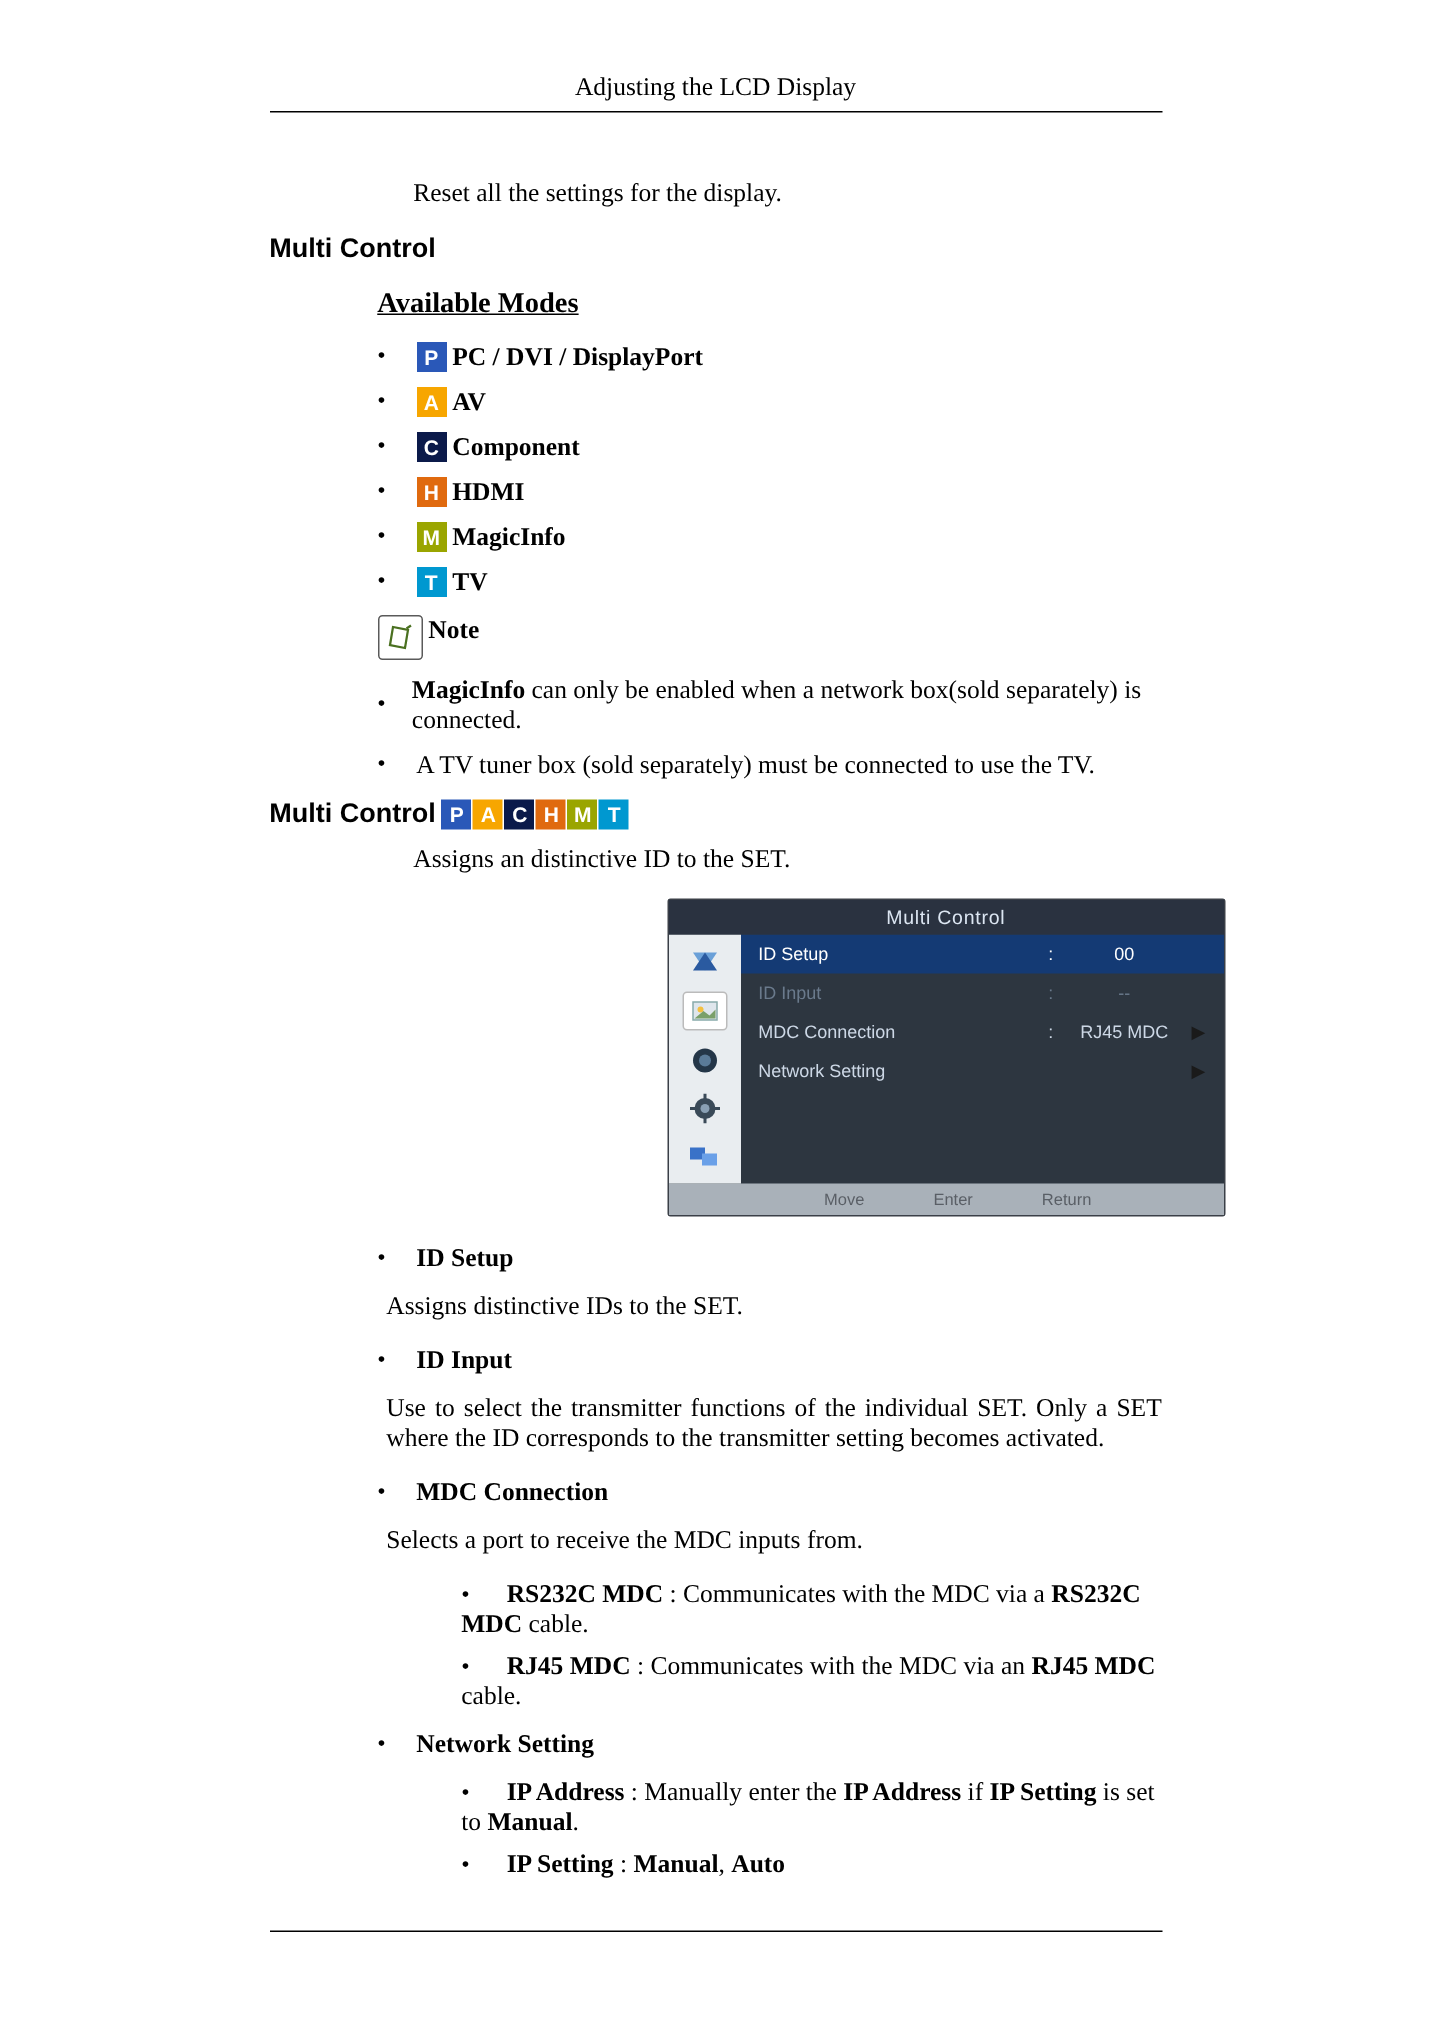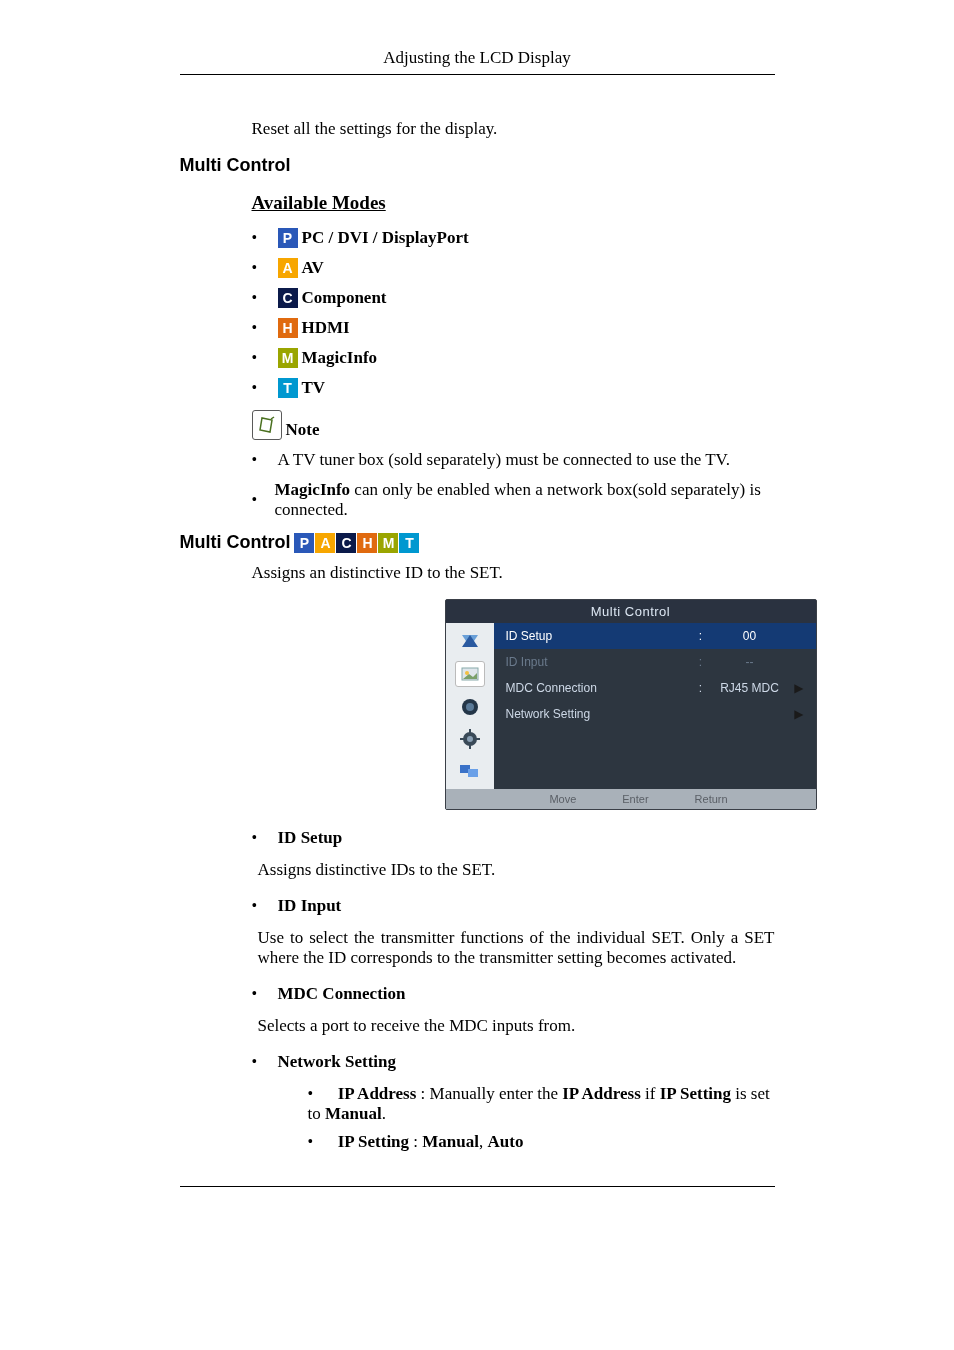--- a/index.html
+++ b/index.html
@@ -20,21 +20,21 @@
     text-align: center;
     font-size: 17px;
     padding-bottom: 6px;
     border-bottom: 1.5px solid #000;
     margin-bottom: 44px;
   }
   .body-text {
     font-size: 17px;
     margin: 0 0 16px 0;
   }
-  .indent1 { margin-left: 72px; }
+  .indent1 { margin-left: 96px; }
   .indent2 { margin-left: 78px; }
   .h2 {
     font-family: Arial, Helvetica, sans-serif;
     font-weight: bold;
     font-size: 18px;
     margin: 10px 0 16px 0;
   }
   .h3 {
     font-family: "Times New Roman", serif;
     font-weight: bold;
@@ -91,21 +91,21 @@
   .mi-a { background: #f7a600; }
   .mi-c { background: #0b1a4a; }
   .mi-h { background: #e06a0f; }
   .mi-m { background: #9aa500; }
   .mi-t { background: #0098d0; }
   .mode-label { font-weight: bold; }
   .bold { font-weight: bold; }
 
   .note-row {
     display: flex;
-    align-items: flex-end;
+    align-items: flex-start;
     margin-left: 72px;
     margin-bottom: 8px;
     margin-top: 6px;
   }
   .note-icon {
     width: 28px;
     height: 28px;
     border: 1.5px solid #5a5a5a;
     border-radius: 3px;
     display: flex;
@@ -253,24 +253,24 @@
       <svg width="20" height="20" viewBox="0 0 20 20">
         <path d="M3 15 L5 3 L15 5 L13 17 Z" fill="none" stroke="#4a7020" stroke-width="1.5"></path>
         <path d="M14 4 L17 2" stroke="#4a7020" stroke-width="1.5"></path>
       </svg>
     </span>
     <span class="note-label">Note</span>
   </div>
 
   <ul class="bullets" id="notes-list">
       <li>
+        <span><span class="bold">MagicInfo</span><span> can only be enabled when a network box(sold separately) is connected.</span></span>
+      </li>
+      <li>
         <span><span>A TV tuner box (sold separately) must be connected to use the TV.</span></span>
-      </li>
-      <li>
-        <span><span class="bold">MagicInfo</span><span> can only be enabled when a network box(sold separately) is connected.</span></span>
       </li>
     </ul>
 
   <div class="h2 h2-with-icons">
     <span>Multi Control</span>
     <span class="icon-strip" id="heading-icons">
         <span class="mode-icon mi-p">P</span>
         <span class="mode-icon mi-a">A</span>
         <span class="mode-icon mi-c">C</span>
         <span class="mode-icon mi-h">H</span>
@@ -372,20 +372,28 @@
   </ul>
   <p class="body-text indent2" style="text-align:justify;">Use to select the transmitter functions of the individual SET. Only a SET where the ID corresponds to the transmitter setting becomes activated.</p>
 
   <ul class="bullets">
     <li>
         <span class="bold">MDC Connection</span>
       </li>
   </ul>
   <p class="body-text indent2">Selects a port to receive the MDC inputs from.</p>
 
+  <ul class="sub2-bullets">
+    <li>
+      <span class="bold">RS232C MDC</span><span> : Communicates with the MDC via a </span><span class="bold">RS232C MDC</span><span> cable.</span>
+    </li>
+    <li>
+      <span class="bold">RJ45 MDC</span><span> : Communicates with the MDC via an </span><span class="bold">RJ45 MDC</span><span> cable.</span>
+    </li>
+  </ul>
 
   <ul class="bullets">
     <li>
         <span class="bold">Network Setting</span>
       </li>
   </ul>
   <ul class="sub2-bullets">
     <li>
       <span class="bold">IP Address</span><span> : Manually enter the </span><span class="bold">IP Address</span><span> if </span><span class="bold">IP Setting</span><span> is set to </span><span class="bold">Manual</span><span>.</span>
     </li>

